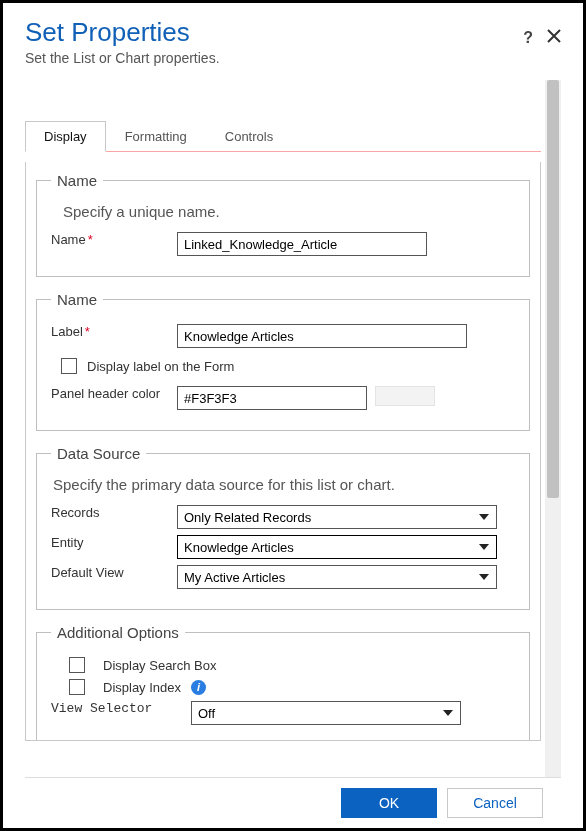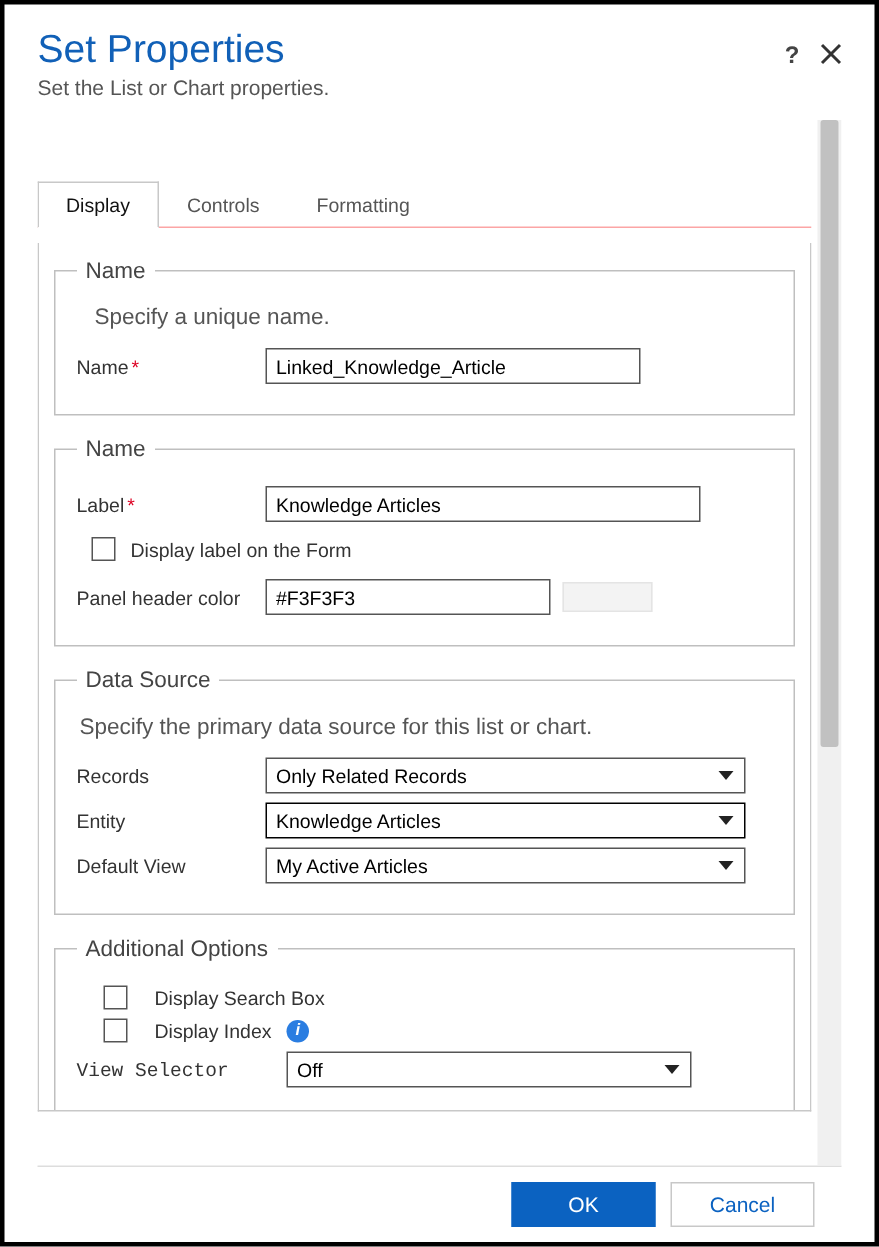--- a/index.html
+++ b/index.html
@@ -108,21 +108,21 @@
     color: #444;
     padding: 0 6px;
   }
   .intro {
     font-size: 15px;
     color: #555;
     margin: 4px 0 12px 12px;
   }
   .row {
     display: flex;
-    align-items: center;
+    align-items: flex-start;
     margin: 6px 0;
   }
   .row .label {
     width: 126px;
     font-size: 13px;
     color: #333;
     flex-shrink: 0;
   }
   .req { color: #d02; margin-left: 2px; }
   .text-input {
@@ -256,22 +256,22 @@
           </svg>
       </span>
     </div>
   </div>
 
   <div class="content-wrap">
     <div class="main">
 
       <div class="tabs">
         <div class="tab active">Display</div>
+        <div class="tab">Formatting</div>
         <div class="tab">Controls</div>
-        <div class="tab">Formatting</div>
       </div>
 
       <div class="panel-area">
 
         <fieldset class="group">
           <legend>Name</legend>
           <div class="intro">Specify a unique name.</div>
           <div class="row">
             <span class="label"><span>Name</span><span class="req">*</span></span>
             <input type="text" class="text-input w-mid" value="Linked_Knowledge_Article" style="">

